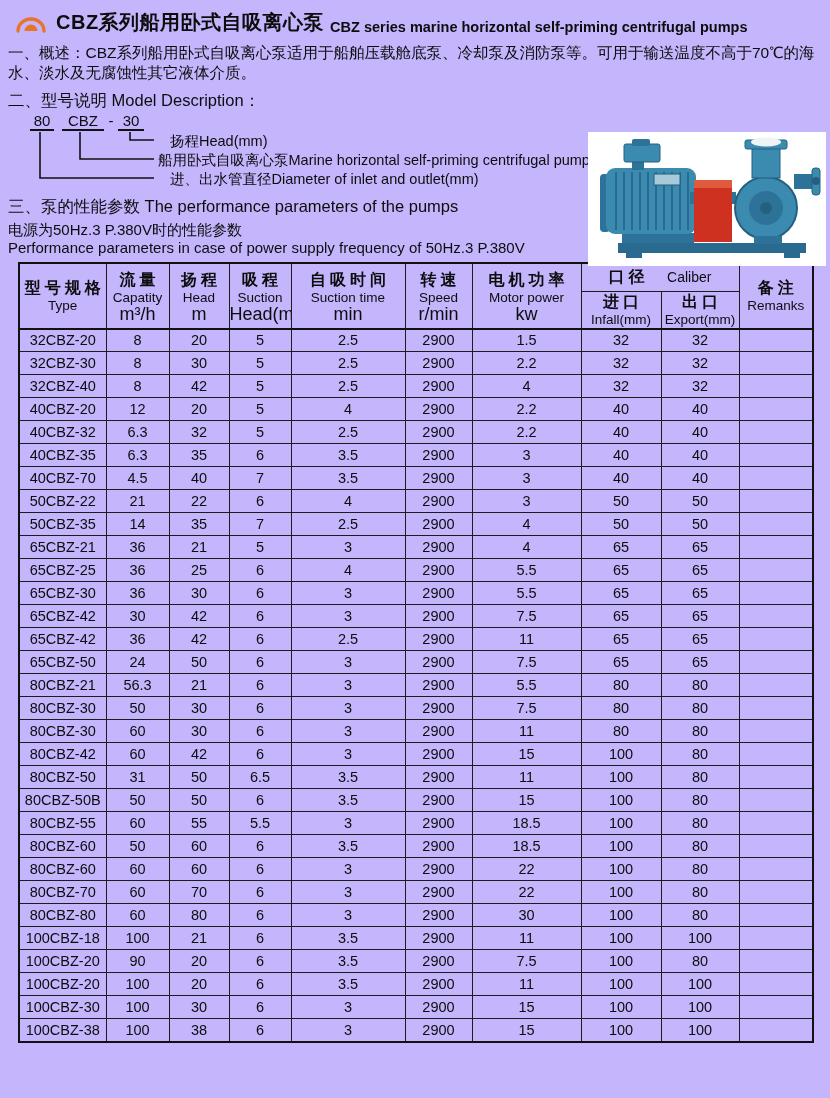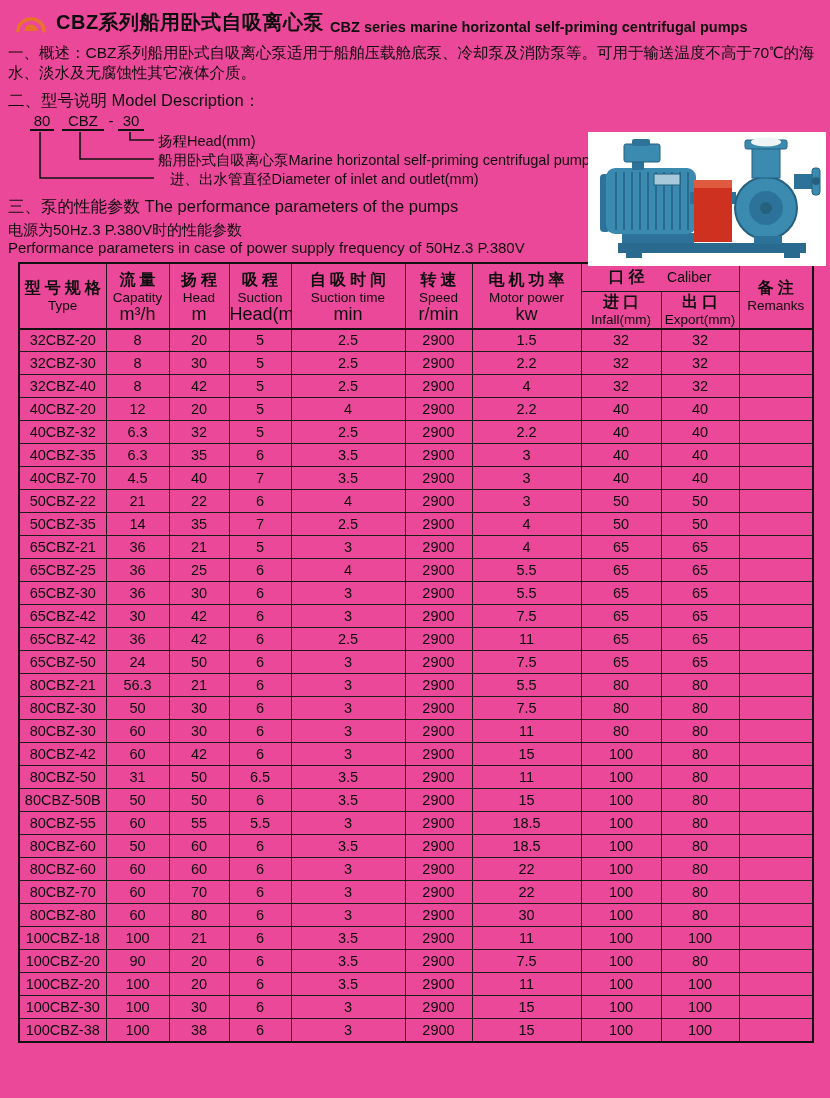--- a/index.html
+++ b/index.html
@@ -1,18 +1,18 @@
 <!DOCTYPE html>
 <html><head>
 <meta charset="utf-8">
 <style>
   * { margin:0; padding:0; box-sizing:border-box; }
   html,body { background:#ffffff; }
   body { font-family:"Liberation Sans", sans-serif; color:#0d0d0d; }
-  .page { position:relative; width:830px; height:1098px; background:#ec4899; overflow:hidden; }
+  .page { position:relative; width:830px; height:1098px; background:#c4b5fd; overflow:hidden; }
 
   
   .doc-header { display:flex; align-items:flex-end; padding:9px 10px 0 14px; }
   .logo { width:34px; height:24px; margin-right:8px; flex:0 0 auto; }
   .title-cn { font-size:20px; font-weight:bold; letter-spacing:0.5px; }
   .title-en { font-size:14.5px; font-weight:bold; margin-left:6px; padding-bottom:1px; }
 
   
   .para { margin:7px 8px 0 8px; font-size:15.5px; line-height:20px; }
   .para-en { margin:1px 8px 0 8px; font-size:15.5px; line-height:19px; }
@@ -67,21 +67,21 @@
   <div class="model-diagram">
     <svg class="lines" viewBox="0 0 575 80">
       <polyline points="100,20 100,28 124,28" fill="none" stroke="#111" stroke-width="1.6"></polyline>
       <polyline points="50,20 50,47 124,47" fill="none" stroke="#111" stroke-width="1.6"></polyline>
       <polyline points="10,20 10,66 124,66" fill="none" stroke="#111" stroke-width="1.6"></polyline>
     </svg>
     <span class="code" style="left:0;width:24px">80</span>
     <span class="code" style="left:32px;width:42px">CBZ</span>
     <span class="code code-dash" style="left:77px;width:8px">-</span>
     <span class="code" style="left:88px;width:26px">30</span>
-    <span class="dg-label" style="left:128px;top:20px">扬程Head(mm)</span>
+    <span class="dg-label" style="left:140px;top:20px">扬程Head(mm)</span>
     <span class="dg-label" style="left:128px;top:39px">船用卧式自吸离心泵Marine horizontal self-priming centrifugal pumps</span>
     <span class="dg-label" style="left:140px;top:58px">进、出水管直径Diameter of inlet and outlet(mm)</span>
   </div>
 
   <svg class="pump-photo" viewBox="0 0 238 134">
     <rect x="0" y="0" width="238" height="134" fill="#ffffff"></rect>
 
     <rect x="30" y="111" width="188" height="10" fill="#2a6a8f"></rect>
     <rect x="38" y="121" width="16" height="5" fill="#2a6a8f"></rect>
     <rect x="196" y="121" width="16" height="5" fill="#2a6a8f"></rect>

